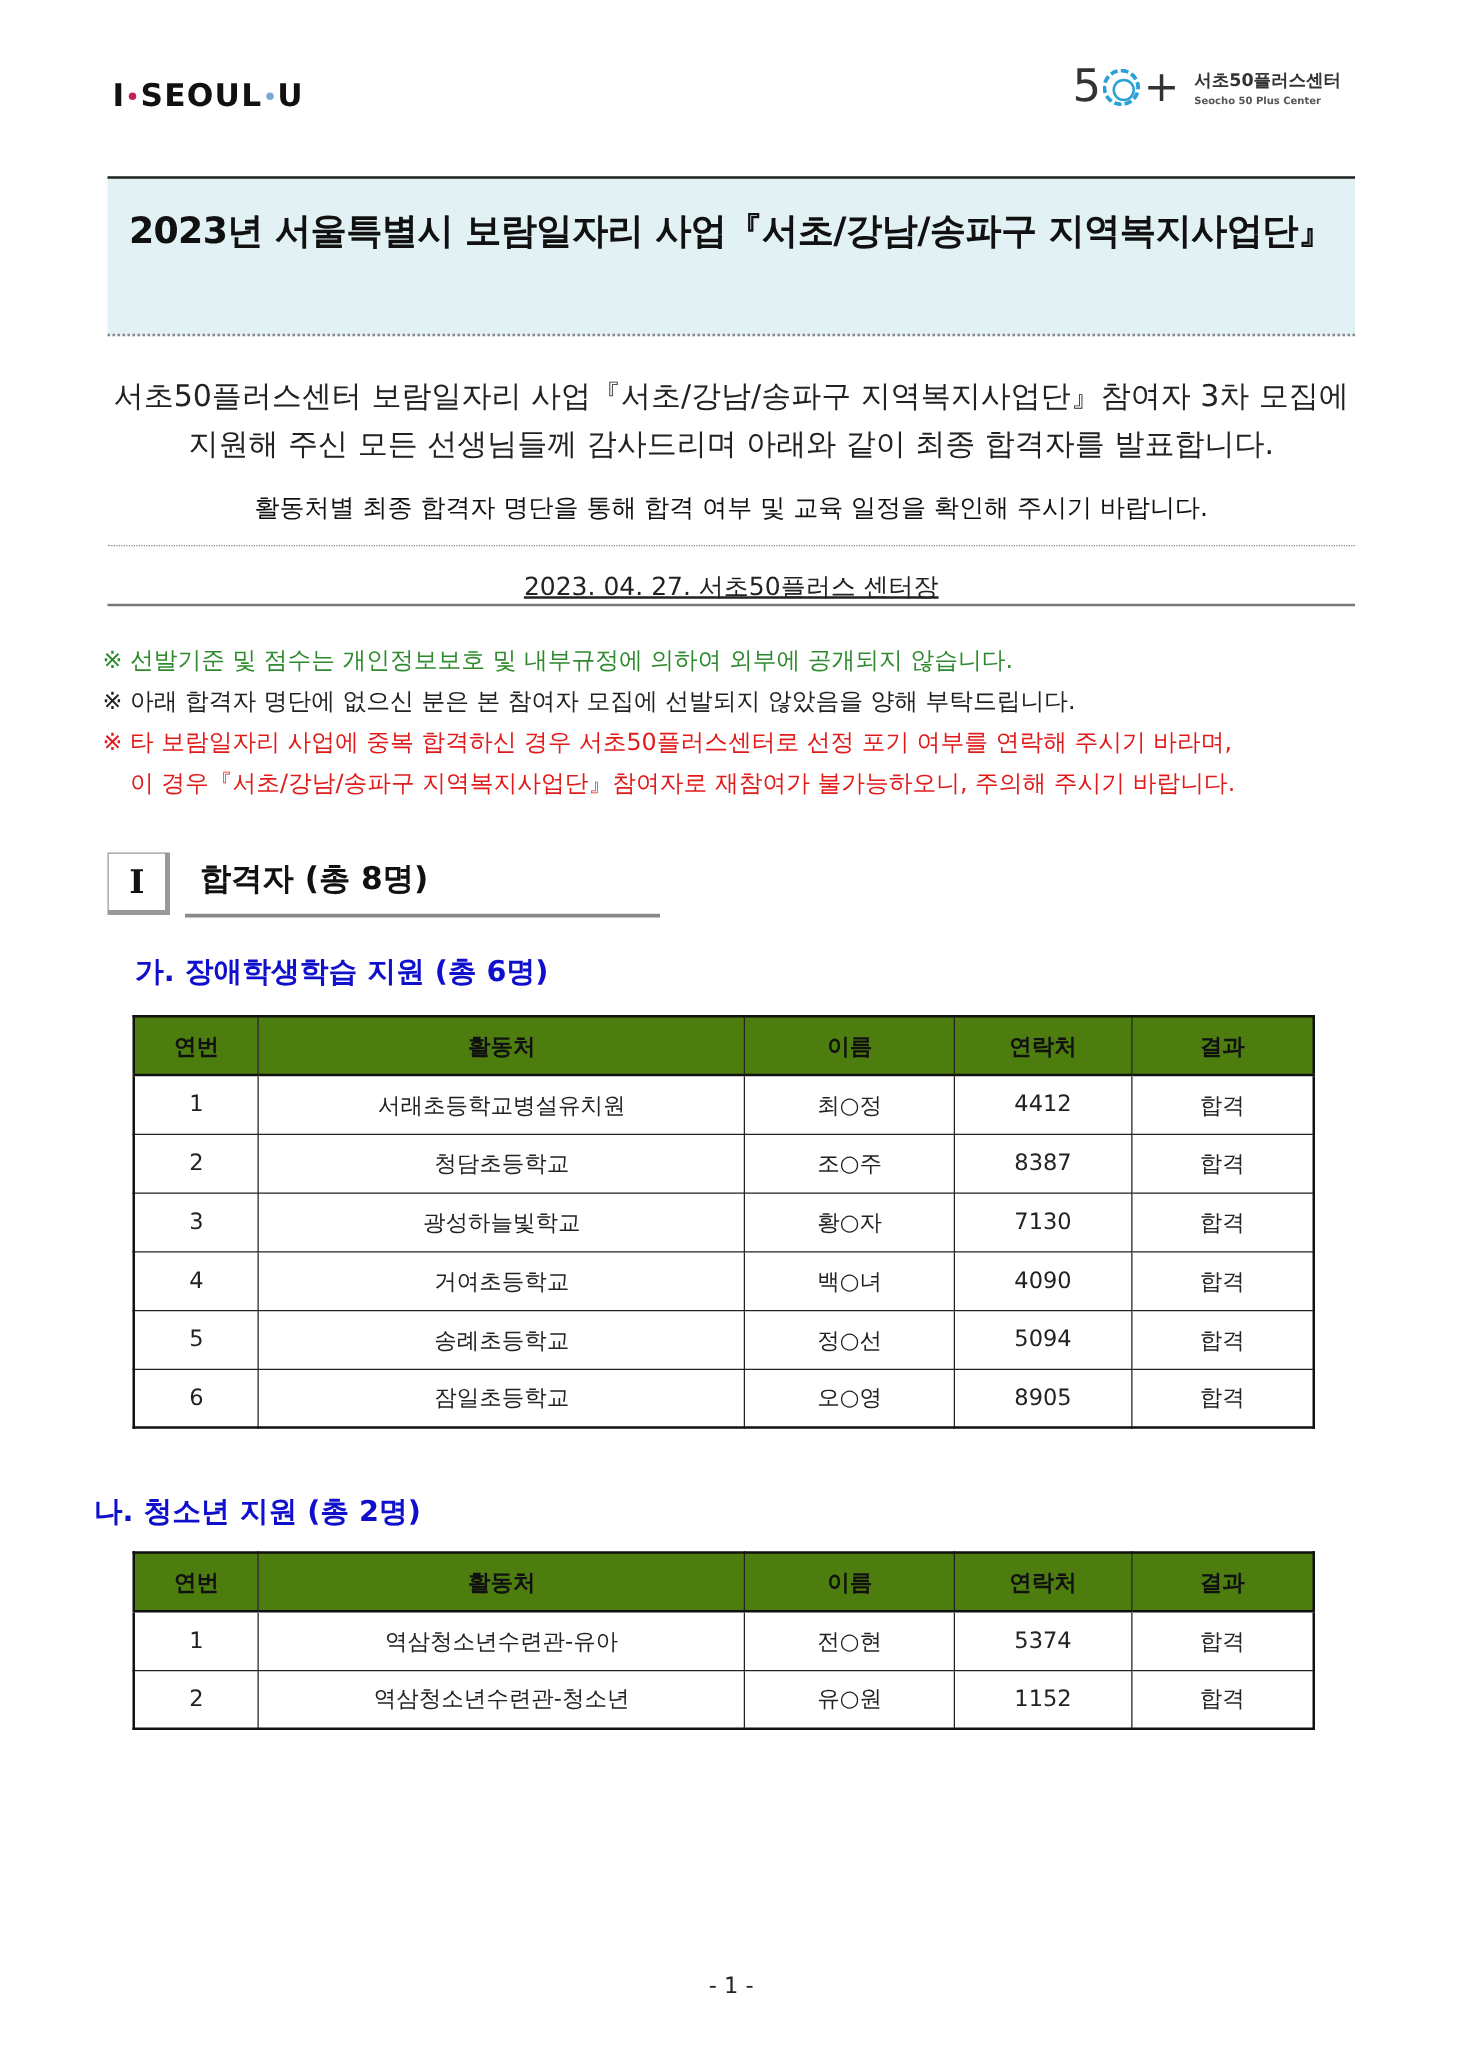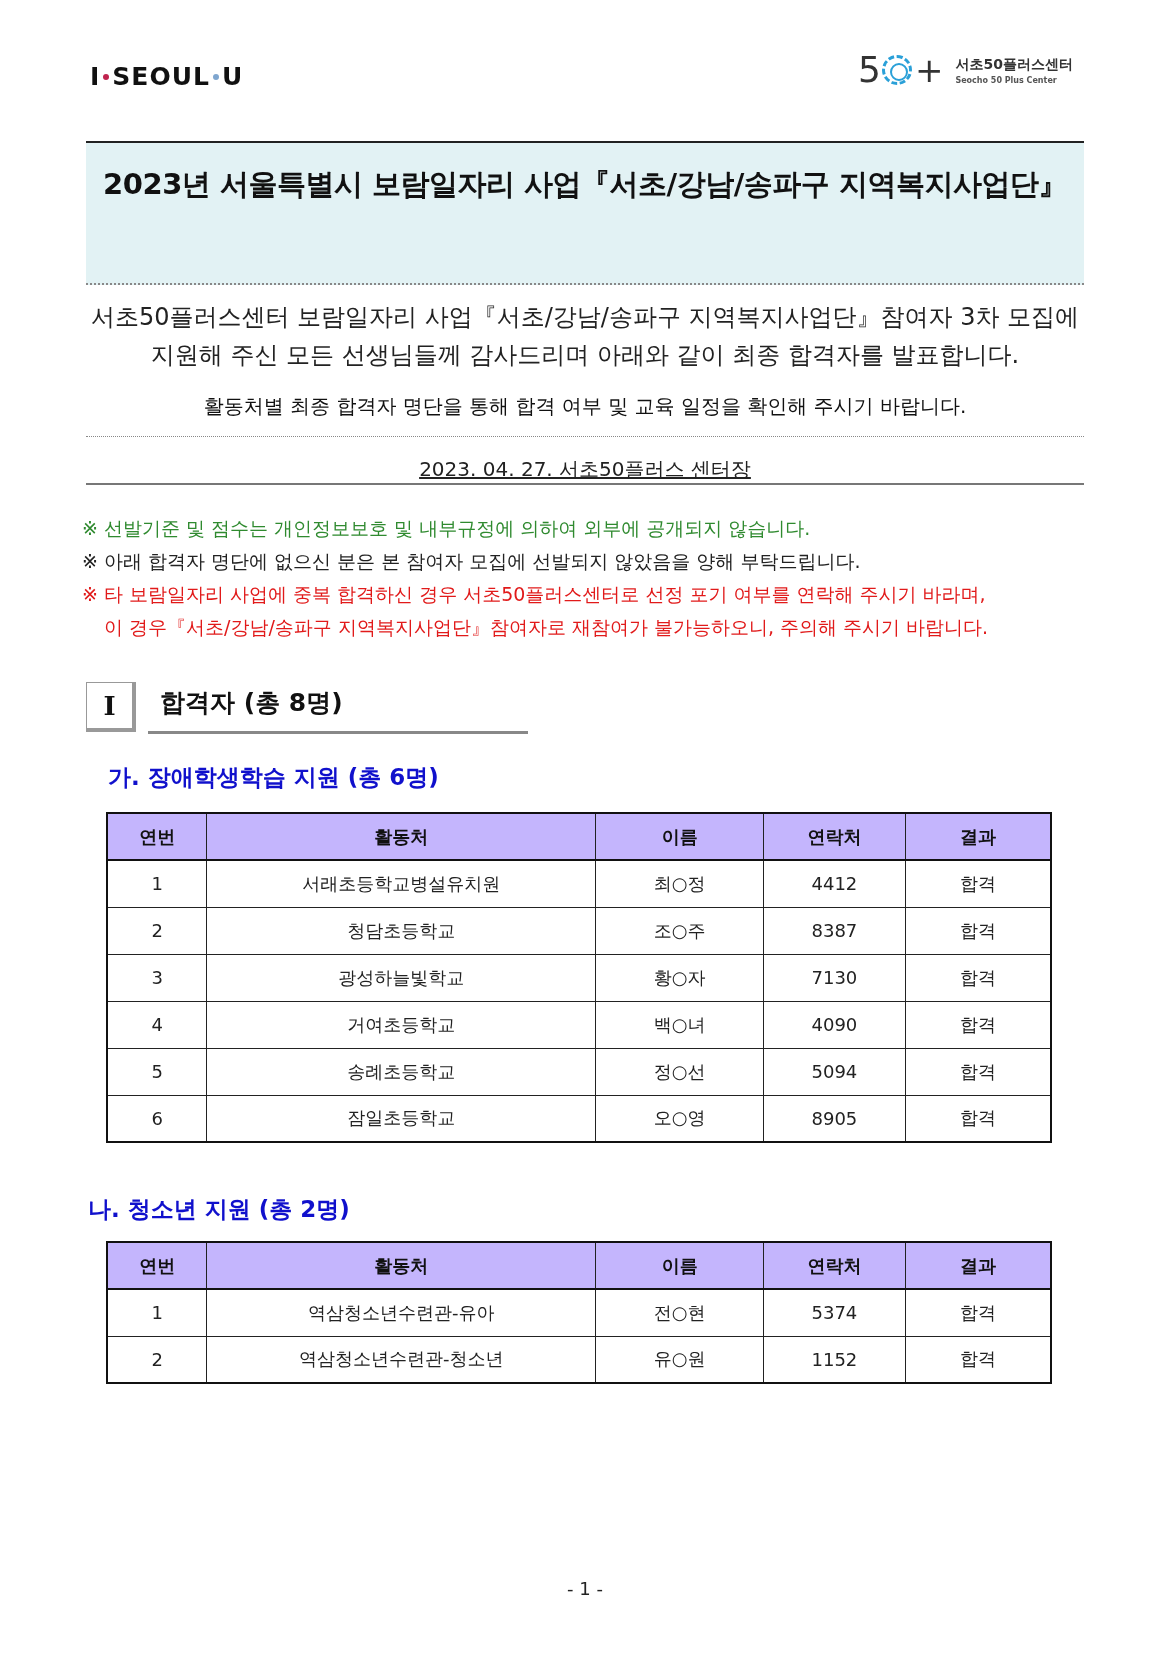--- a/index.html
+++ b/index.html
@@ -15,21 +15,21 @@
   .logo-50 { position: absolute; left: 858px; top: 52px; display: flex; align-items: center; }
   .logo-50 .num { font-family: "DejaVu Sans", sans-serif; font-size: 36px; color: #333; line-height: 1; }
   .logo-50 .ring { width: 30px; height: 30px; border-radius: 50%; border: 3px dashed #2aa0d8; position: relative; margin: 0 1px; }
   .logo-50 .ring::after { content: ""; position: absolute; left: 5px; top: 5px; width: 14px; height: 14px; border-radius: 50%; border: 2.5px solid #2aa0d8; }
   .logo-50 .plus { font-size: 34px; color: #333; margin-left: 2px; line-height: 1; }
   .logo-50 .texts { margin-left: 12px; display: flex; flex-direction: column; }
   .logo-50 .ko { font-size: 14px; font-weight: bold; color: #333; }
   .logo-50 .en { font-size: 8px; font-weight: bold; color: #555; margin-top: 2px; }
 
   
-  .title-box { position: absolute; left: 86px; top: 141px; width: 998px; height: 144px; background: #e2f2f4; border-top: 2px solid #222; border-bottom: 2px dotted #888; text-align: center; }
+  .title-box { position: absolute; left: 86px; top: 141px; width: 998px; height: 128px; background: #e2f2f4; border-top: 2px solid #222; border-bottom: 2px dotted #888; text-align: center; }
   .title-box .line1 { margin-top: 22px; font-size: 29px; font-weight: bold; letter-spacing: -0.5px; }
   .title-box .line2 { margin-top: 14px; font-size: 34px; font-weight: bold; letter-spacing: 1px; }
 
   .intro { position: absolute; left: 86px; top: 298px; width: 998px; text-align: center; font-size: 24px; line-height: 38px; color: #222; }
   .intro-bold { position: absolute; left: 86px; top: 393px; width: 998px; text-align: center; font-size: 20px; font-weight: normal; color: #111; }
 
   .divider-dotted { position: absolute; left: 86px; width: 998px; border-top: 1.5px dotted #888; }
   .divider-solid { position: absolute; left: 86px; width: 998px; border-top: 2px solid #777; }
 
   .date-line { position: absolute; left: 86px; top: 456px; width: 998px; text-align: center; font-size: 20px; color: #222; text-decoration: underline; }
@@ -43,21 +43,21 @@
   
   .sec-num { position: absolute; left: 86px; top: 682px; width: 50px; height: 50px; border: 1px solid #999; border-right: 4px solid #999; border-bottom: 4px solid #999; background: #fff; font-family: "DejaVu Serif", serif; font-weight: bold; font-size: 26px; display: flex; align-items: center; justify-content: center; }
   .sec-title { position: absolute; left: 160px; top: 686px; font-size: 25px; font-weight: bold; }
   .sec-underline { position: absolute; left: 148px; top: 731px; width: 380px; border-top: 3px solid #888; }
 
   .sub-heading { position: absolute; font-size: 23px; font-weight: bold; color: #1010cc; }
 
   
   table.roster { position: absolute; left: 106px; width: 946px; border-collapse: collapse; border: 2.5px solid #111; }
   table.roster th, table.roster td { border: 1.5px solid #222; text-align: center; font-size: 18px; height: 47px; }
-  table.roster th { background: #c4b5fd; font-weight: bold; border-bottom: 2.5px solid #111; }
+  table.roster th { background: #4d7c0f; font-weight: bold; border-bottom: 2.5px solid #111; }
   table.roster td { font-weight: normal; color: #222; }
   col.c1 { width: 100px; } col.c2 { width: 390px; } col.c3 { width: 168px; } col.c4 { width: 142px; } col.c5 { width: 146px; }
 
   .page-num { position: absolute; left: 0; top: 1578px; width: 1170px; text-align: center; font-size: 18px; color: #222; }
 </style>
 </head>
 <body>
 
 <div class="logo-seoul">
   <span>I</span>
@@ -159,21 +159,21 @@
     <tr>
       <td>6</td>
       <td>잠일초등학교</td>
       <td>오○영</td>
       <td>8905</td>
       <td>합격</td>
     </tr>
   </tbody>
 </table>
 
-<div class="sub-heading" style="left:88px; top:1194px;">나. 청소년 지원 (총 2명)</div>
+<div class="sub-heading" style="left:75px; top:1194px;">나. 청소년 지원 (총 2명)</div>
 <table class="roster" style="top:1241px;">
   <colgroup>
       <col class="c1">
       <col class="c2">
       <col class="c3">
       <col class="c4">
       <col class="c5">
     </colgroup>
   <thead>
     <tr>

